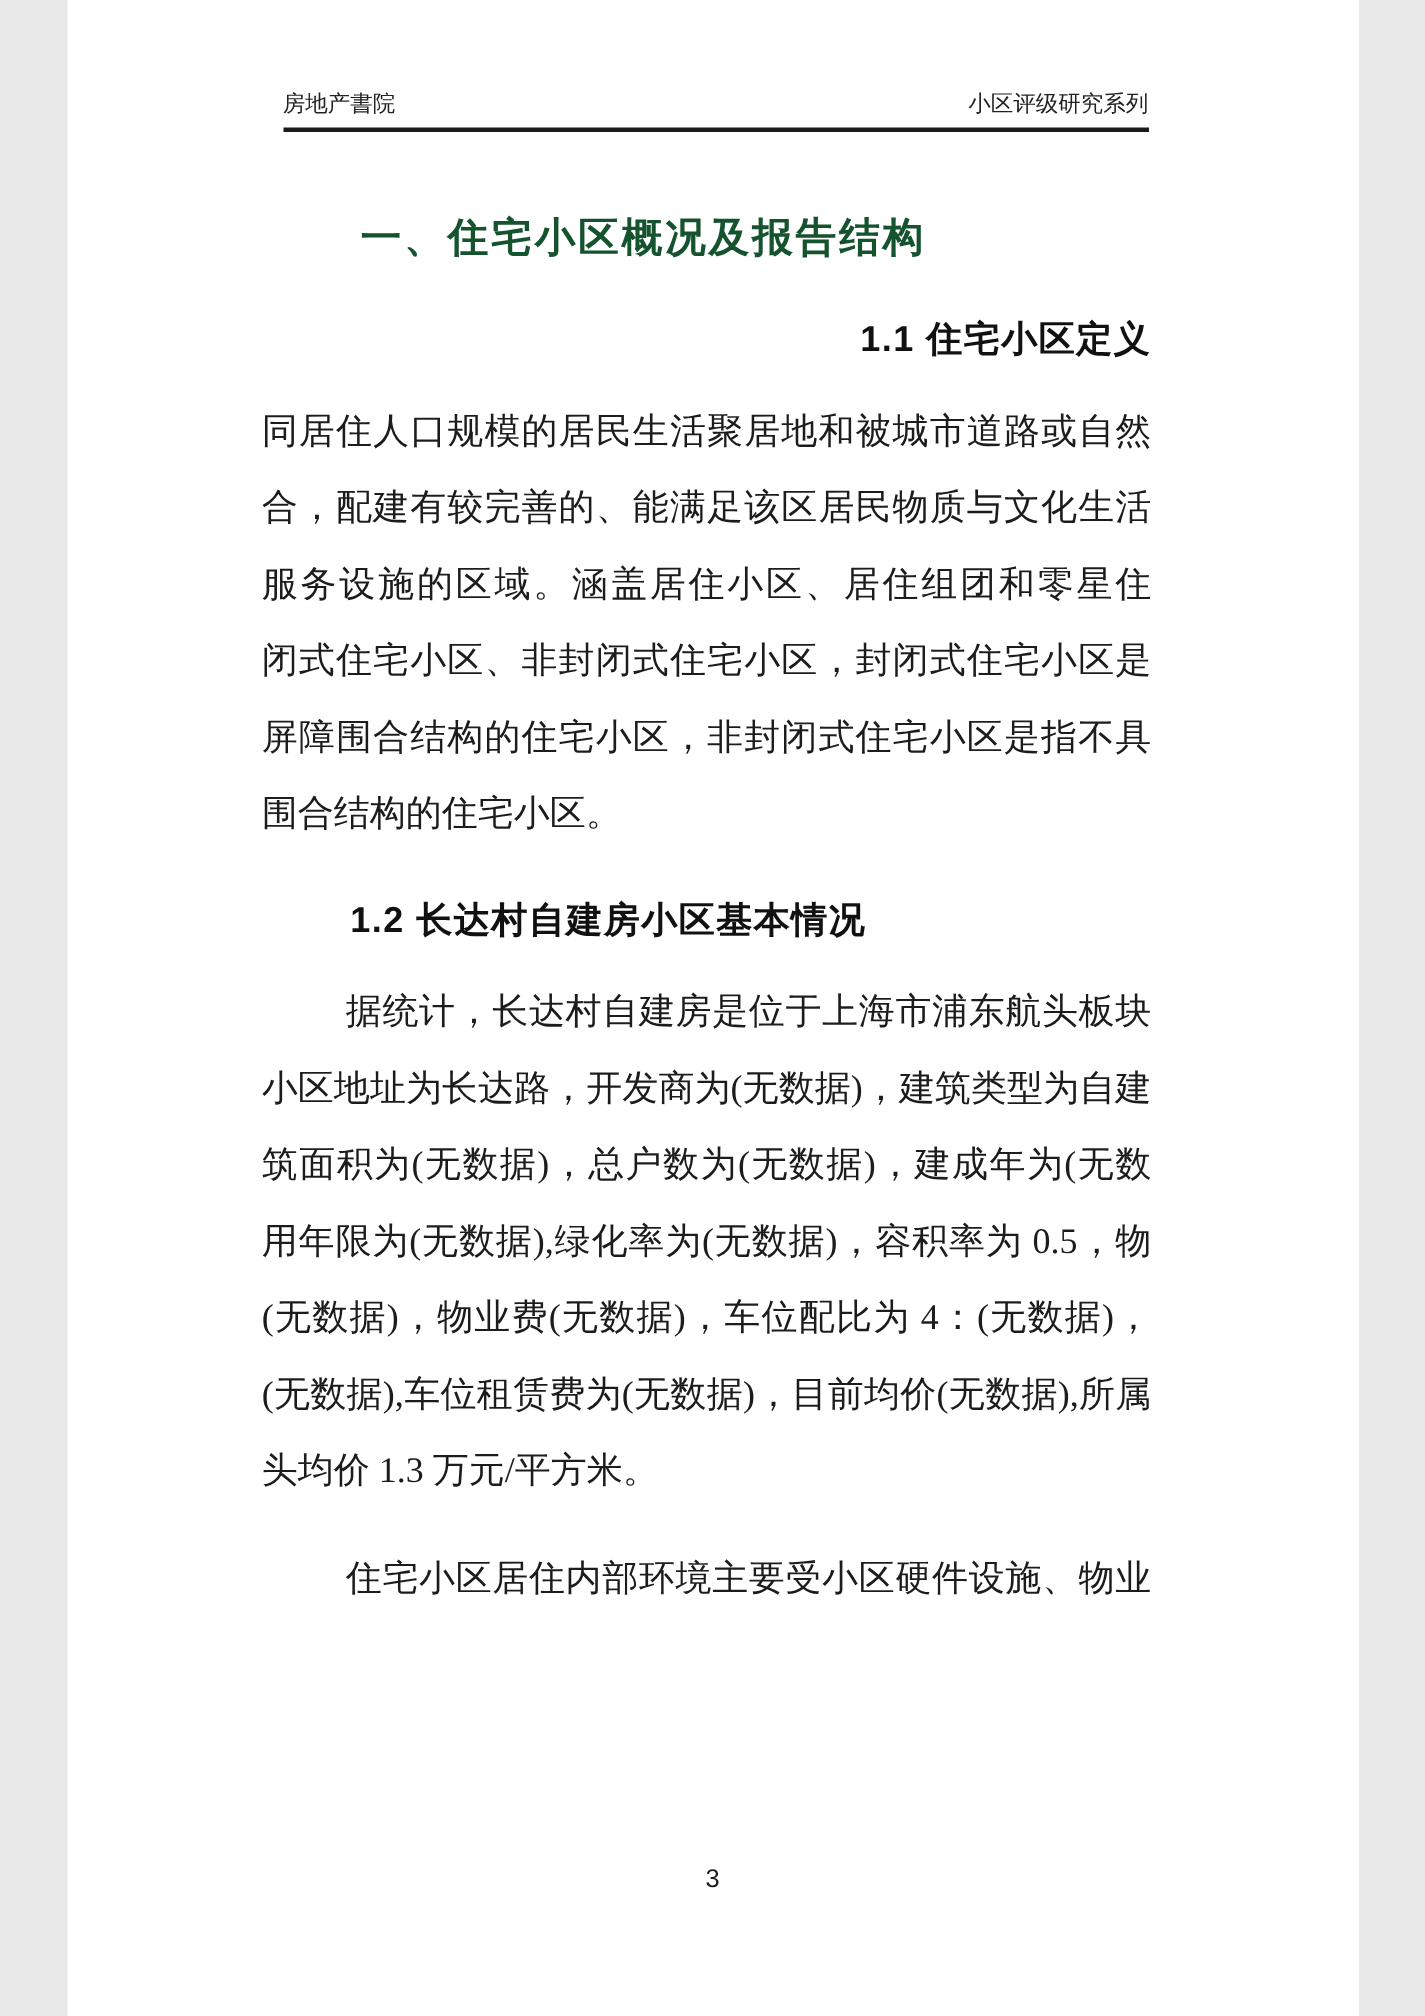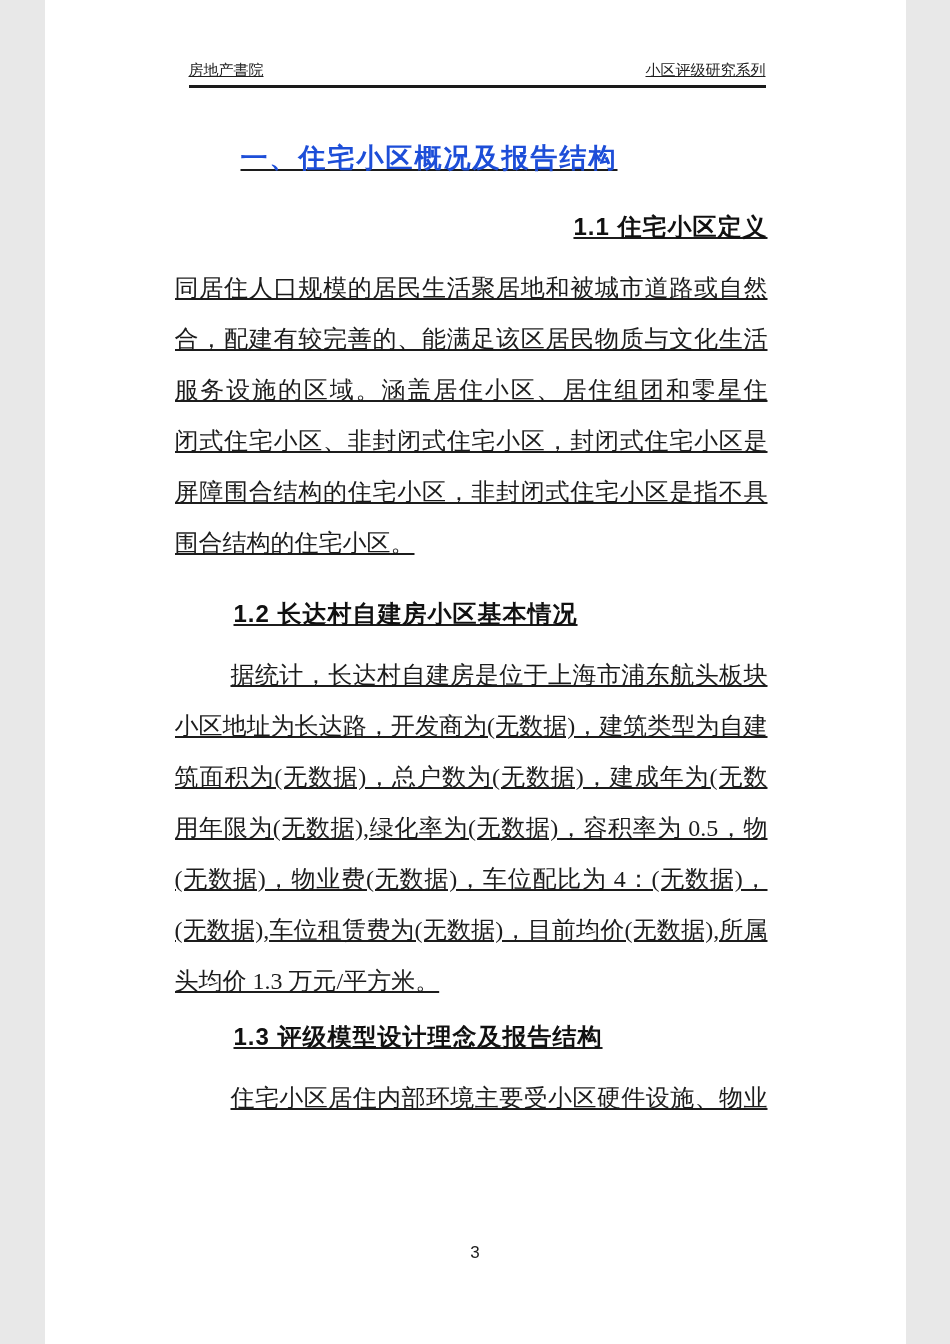--- a/index.html
+++ b/index.html
@@ -5,21 +5,20 @@
   * { box-sizing: border-box; margin: 0; padding: 0; }
   html, body { background: #e8e8e8; }
   .page {
     position: relative;
     width: 861px;
     height: 1344px;
     margin: 0 auto;
     background: #ffffff;
     color: #1c1c1c;
     overflow: hidden;
-    text-decoration: underline;
   }
   
   .header { margin: 0 140px 0 144px; padding-top: 58px; }
   .header-row {
     display: flex;
     justify-content: space-between;
     align-items: flex-end;
     font-family: "Liberation Sans", "DejaVu Sans", sans-serif;
     font-size: 15px;
     line-height: 24px;
@@ -28,21 +27,21 @@
   .header-rule { border-bottom: 3px solid #1a1a1a; margin-top: 3px; }
   
   .content { margin: 0 138px 0 130px; }
   .doc-title {
     margin: 52px 0 0 66px;
     font-family: "Liberation Sans", "DejaVu Sans", sans-serif;
     font-weight: bold;
     font-size: 27px;
     line-height: 36px;
     letter-spacing: 2px;
-    color: #1d4ed8;
+    color: #14532d;
   }
   .sec-heading {
     margin-left: 59px;
     font-family: "Liberation Sans", "DejaVu Sans", sans-serif;
     font-weight: bold;
     font-size: 24px;
     line-height: 30px;
     letter-spacing: 1px;
     color: #111111;
   }
@@ -110,21 +109,20 @@
         <div class="line">小区地址为长达路，开发商为(无数据)，建筑类型为自建房，总建</div>
         <div class="line">筑面积为(无数据)，总户数为(无数据)，建成年为(无数据)，已使</div>
         <div class="line">用年限为(无数据),绿化率为(无数据)，容积率为 0.5，物业公司为</div>
         <div class="line">(无数据)，物业费(无数据)，车位配比为 4：(无数据)，车位数为</div>
         <div class="line">(无数据),车位租赁费为(无数据)，目前均价(无数据),所属商圈航</div>
         <div class="line last">头均价 1.3 万元/平方米。</div>
       </div>
     </div>
 
     <div>
-      <div class="sec-heading h-3">1.3 评级模型设计理念及报告结构</div>
       <div class="para">
         <div class="line first">住宅小区居住内部环境主要受小区硬件设施、物业管理的影响，</div>
       </div>
     </div>
 
   </div>
 
   <div class="page-number">3</div>
 
 </div>

